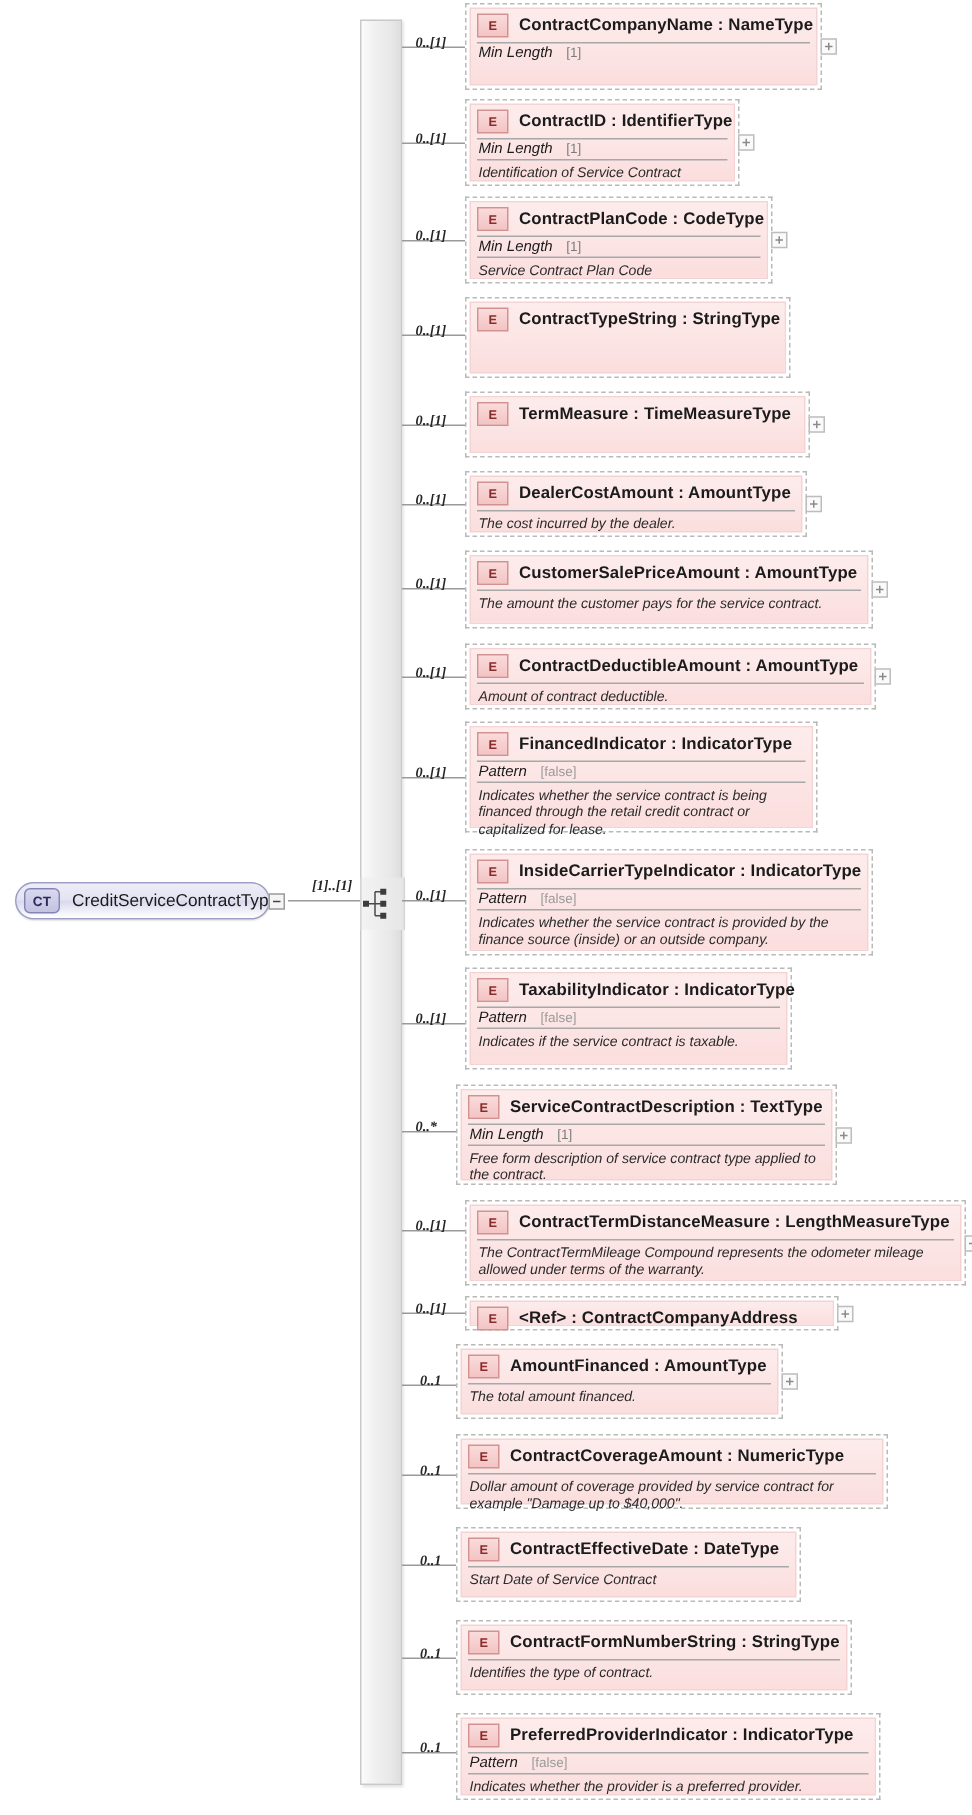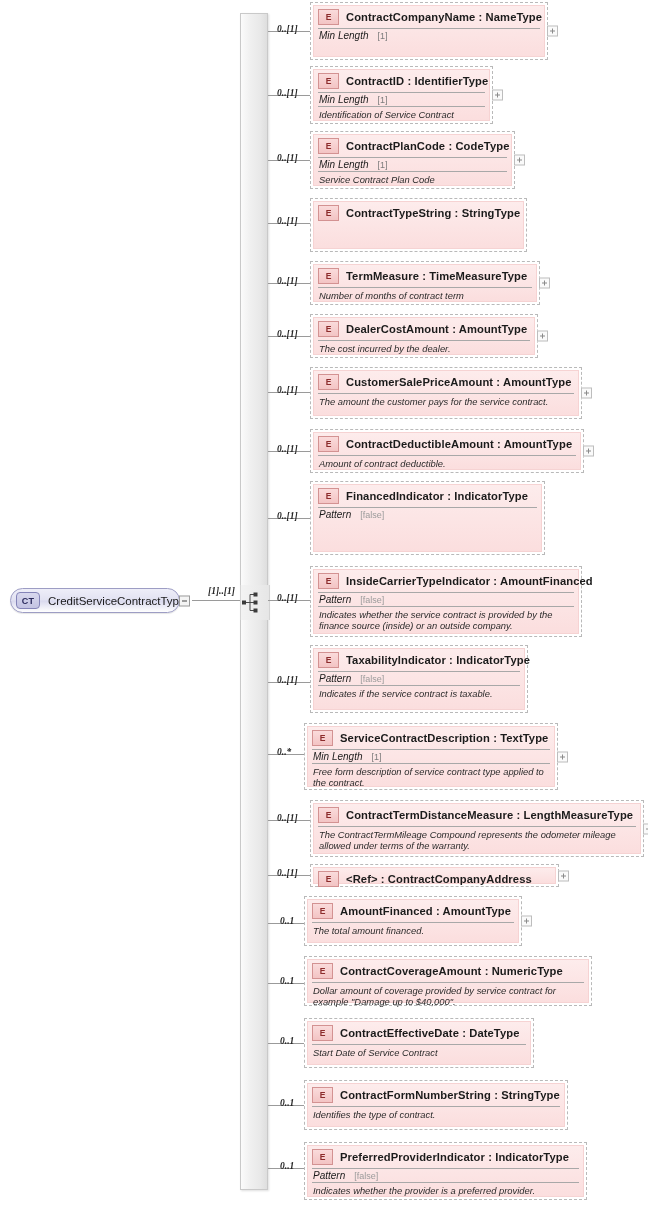--- a/index.html
+++ b/index.html
@@ -212,21 +212,20 @@
       </div>
     </div>
     <div class="hline" style="left: 268px; top: 283px; width: 42px;"></div>
     <div class="card" style="left: 277px; top: 276px;">0..[1]</div>
     <div class="elem" style="left: 310px; top: 261px; width: 230px; height: 44px;">
       <div class="elem-inner">
         <div class="e-head">
           <span class="e-badge">E</span>
           <span class="e-title">TermMeasure : TimeMeasureType</span>
         </div>
-        <div class="e-doc">Number of months of contract term</div>
       </div>
       <span class="e-expander">
         <span class="h"></span>
         <span class="v"></span>
       </span>
     </div>
     <div class="hline" style="left: 268px; top: 336px; width: 42px;"></div>
     <div class="card" style="left: 277px; top: 329px;">0..[1]</div>
     <div class="elem" style="left: 310px; top: 314px; width: 228px; height: 44px;">
       <div class="elem-inner">
@@ -276,29 +275,30 @@
     <div class="elem" style="left: 310px; top: 481px; width: 235px; height: 74px;">
       <div class="elem-inner">
         <div class="e-head">
           <span class="e-badge">E</span>
           <span class="e-title">FinancedIndicator : IndicatorType</span>
         </div>
         <div class="e-facet">
           <span class="e-facet-name">Pattern</span>
           <span class="e-facet-val brk">[false]</span>
         </div>
+        <div class="e-doc">Indicates whether the service contract is being financed through the retail credit contract or capitalized for lease.</div>
       </div>
     </div>
     <div class="hline" style="left: 268px; top: 600px; width: 42px;"></div>
     <div class="card" style="left: 277px; top: 593px;">0..[1]</div>
     <div class="elem" style="left: 310px; top: 566px; width: 272px; height: 71px;">
       <div class="elem-inner">
         <div class="e-head">
           <span class="e-badge">E</span>
-          <span class="e-title">InsideCarrierTypeIndicator : AmountFinanced</span>
+          <span class="e-title">InsideCarrierTypeIndicator : IndicatorType</span>
         </div>
         <div class="e-facet">
           <span class="e-facet-name">Pattern</span>
           <span class="e-facet-val brk">[false]</span>
         </div>
         <div class="e-doc">Indicates whether the service contract is provided by the finance source (inside) or an outside company.</div>
       </div>
     </div>
     <div class="hline" style="left: 268px; top: 682px; width: 42px;"></div>
     <div class="card" style="left: 277px; top: 675px;">0..[1]</div>

